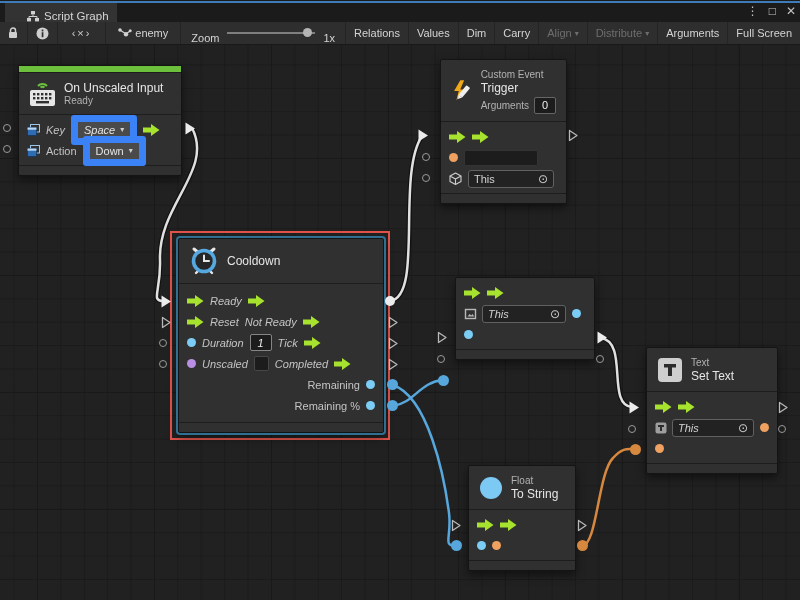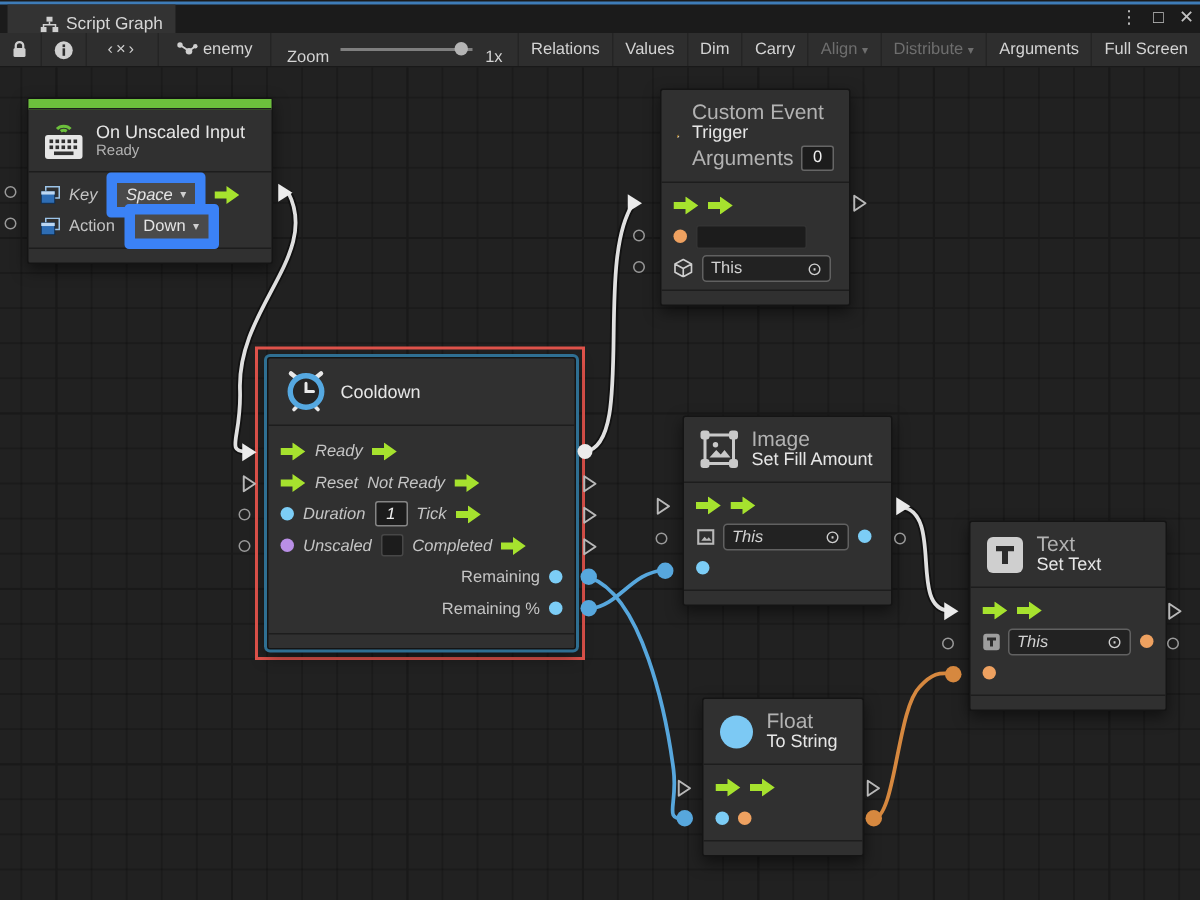--- a/index.html
+++ b/index.html
@@ -37,21 +37,21 @@
       linear-gradient(90deg,rgba(0,0,0,.18) 1px, transparent 1px);
     background-size:117px 117px,117px 117px,23.4px 23.4px,23.4px 23.4px;
     background-position:37px -4px,37px -4px,37px -4px,37px -4px;}
   .wires{position:absolute;inset:0;}
 
   
   .node{position:absolute;background:#303030;border:1px solid #141414;border-radius:2px;
     box-shadow:0 4px 10px rgba(0,0,0,.5);color:#c9c9c9;}
   .nhead{display:flex;align-items:center;gap:8px;padding:0 10px;border-bottom:1px solid #1d1d1d;box-sizing:border-box;}
   .ntitle{font-size:12px;color:#e6e6e6;}
-  .ncat{font-size:14px;color:#b2b2b2;line-height:13px;}
+  .ncat{font-size:10px;color:#b2b2b2;line-height:13px;}
   .nsub{font-size:10px;color:#b2b2b2;}
   .nbody{padding:4px 8px;box-sizing:border-box;}
   .nfoot{border-top:1px solid #1d1d1d;height:9px;}
   .prow{height:21px;display:flex;align-items:center;gap:6px;font-size:11px;color:#c4c4c4;}
   .prow .grp{display:flex;align-items:center;gap:6px;}
   .between{font-style:italic;}
   .rlab{color:#c4c4c4;}
 
   .dot{width:9px;height:9px;border-radius:50%;flex:0 0 auto;}
   .dot.blue{background:#7ccdf6;} .dot.orange{background:#eea160;} .dot.purple{background:#b98fe6;}
@@ -374,37 +374,20 @@
         </div>
         <div class="prow" style="justify-content:flex-end">
           <span class="rlab">Remaining %</span>
           <span class="dot blue"></span>
         </div>
       </div>
       <div class="nfoot"></div>
     </div>
 
     <div class="node" style="left:455px;top:232px;width:138px">
-      <div class="nhead" style="height:44px">
-        <svg width="27" height="27" viewBox="0 0 27 27">
-          <rect x="4" y="4" width="19" height="19" fill="none" stroke="#c9c9c9" stroke-width="2"></rect>
-          <g fill="#c9c9c9">
-            <rect x="1" y="1" width="6" height="6" rx="2"></rect>
-              <rect x="20" y="1" width="6" height="6" rx="2"></rect>
-            <rect x="1" y="20" width="6" height="6" rx="2"></rect>
-              <rect x="20" y="20" width="6" height="6" rx="2"></rect>
-          </g>
-          <circle cx="11" cy="10.5" r="1.8" fill="#c9c9c9"></circle>
-          <path d="M7 19 l4.5-5 3 3 2.5-3 4 5 Z" fill="#c9c9c9"></path>
-        </svg>
-        <div>
-          <div class="ncat">Image</div>
-          <div class="ntitle">Set Fill Amount</div>
-        </div>
-      </div>
       <div class="nbody">
         <div class="prow between">
           <span class="flowarrow">
             <svg width="17" height="12" viewBox="0 0 17 12">
                 <path d="M0,3.6 h8 V0 l8.5,6 -8.5,6 V8.4 H0 Z" fill="#a6e22e"></path>
               </svg>
           </span>
           <span class="flowarrow">
             <svg width="17" height="12" viewBox="0 0 17 12">
                 <path d="M0,3.6 h8 V0 l8.5,6 -8.5,6 V8.4 H0 Z" fill="#a6e22e"></path>

